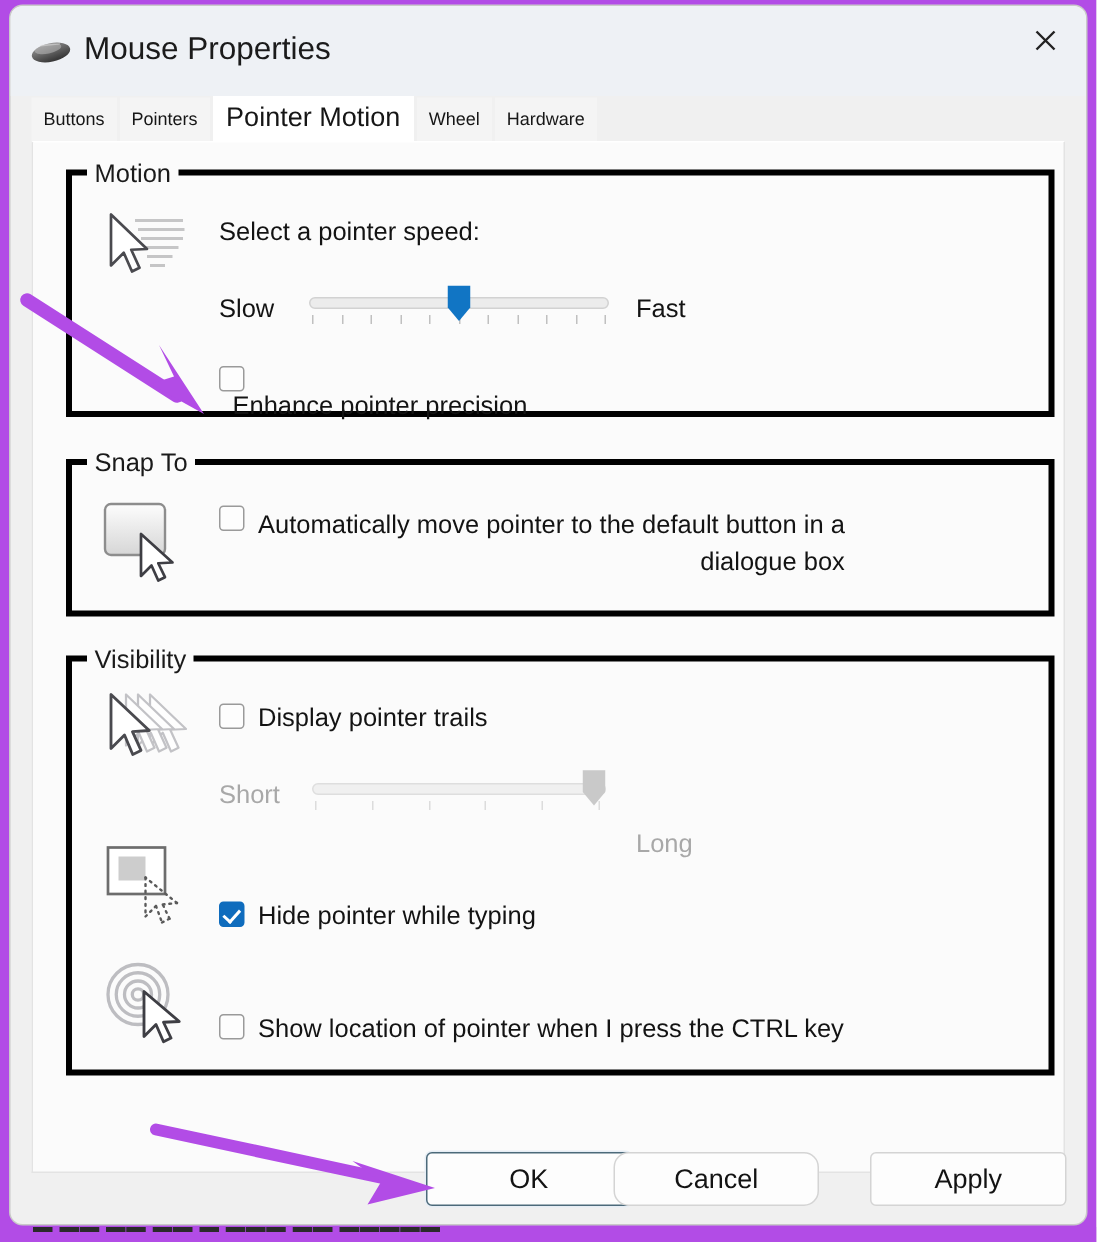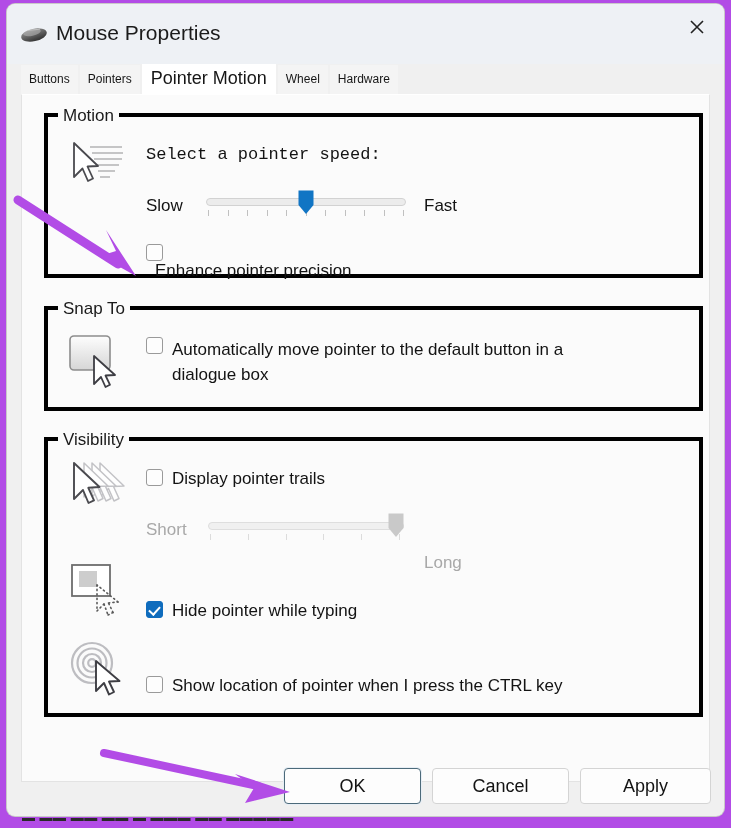--- a/index.html
+++ b/index.html
@@ -286,21 +286,21 @@
                 <path d="M26 14 H57"></path>
                 <path d="M28 20 H56"></path>
               <path d="M30 26 H53"></path>
                 <path d="M32 32 H49"></path>
                 <path d="M34 38 H44"></path>
             </g>
             <path d="M8 4 L8 38 L16.5 29.5 L22 42 L27 39.5 L21.5 27.5 L32 27 Z" fill="#ffffff" stroke="#4a4a4f" stroke-width="1.8" stroke-linejoin="round"></path>
           </svg>
         </div>
 
-        <div style="position:absolute; left:98px; top:28px; font-size:17px; color:#131313;font-family:Liberation Mono, monospace;">Select a pointer speed:</div>
+        <div style="position:absolute; left:98px; top:28px; font-size:17px; color:#131313;">Select a pointer speed:</div>
 
         <div class="slider-wrap" style="position:absolute; left:98px; top:70px; width:420px; height:34px;">
           <span class="endlabel" style="left:0px; top:9px;">Slow</span>
           <div class="slider-track" style="left:60px; top:11px; width:200px;"></div>
           <div class="slider-ticks" style="left:62px; top:23px; width:196px;">
             <i></i>
               <i></i>
               <i></i>
               <i></i>
               <i></i>
@@ -336,21 +336,21 @@
                 <stop offset="1" stop-color="#d6d6d6"></stop>
               </linearGradient>
             </defs>
             <rect x="4" y="4" width="40" height="34" rx="4" fill="url(#btng)" stroke="#8d8d8d" stroke-width="1.6"></rect>
             <path d="M28 24 L28 52 L35 45 L39.5 55 L44 52.8 L39.5 43.5 L49 43 Z" fill="#ffffff" stroke="#3e3e44" stroke-width="1.8" stroke-linejoin="round"></path>
           </svg>
         </div>
 
         <div class="cbx-row" style="position:absolute; left:98px; top:27px; width:520px;">
           <span class="cbx"></span>
-          <span class="cbx-label" style="line-height:25px;">
+          <span class="cbx-label" style="line-height:25px;text-align:right;">
             <span>Automatically move pointer to the default button in a</span><br>
             <span>dialogue box</span>
           </span>
         </div>
       </div>
 
       <div class="group" style="top:342px; height:280px;">
         <div class="group-title">Visibility</div>
 
         <div class="sec-icon" style="left:18px; top:18px;">
@@ -423,21 +423,21 @@
 
         <div class="cbx-row" style="position:absolute; left:98px; top:235px;">
           <span class="cbx"></span>
           <span class="cbx-label">Show location of pointer when I press the CTRL key</span>
         </div>
       </div>
     </div>
 
     <div id="btnbar">
       <div class="dlgbtn default" style="left:277px; width:137px;">OK</div>
-      <div class="dlgbtn" style="left:425px; width:137px;">Cancel</div>
+      <div class="dlgbtn" style="left:402px; width:137px;border-radius:10px;">Cancel</div>
       <div class="dlgbtn" style="left:573px; width:131px;">Apply</div>
     </div>
   </div>
 
   <svg id="arrows" viewBox="0 0 731 828">
     <g>
       <path d="M18 200 L118 264" stroke="#b24ce6" stroke-width="9" stroke-linecap="round" fill="none"></path>
       <path d="M136 276 L100 256 L116 251 L106 230 Z" fill="#b24ce6"></path>
     </g>
     <g>

